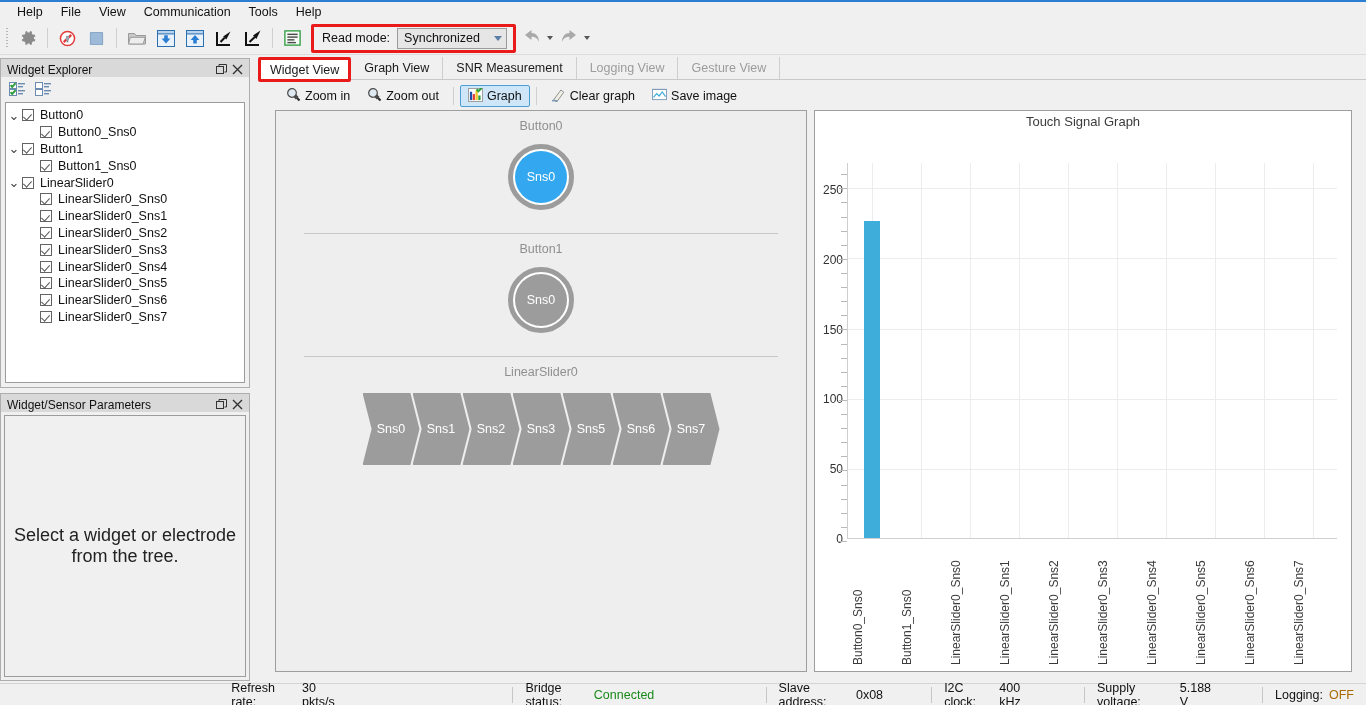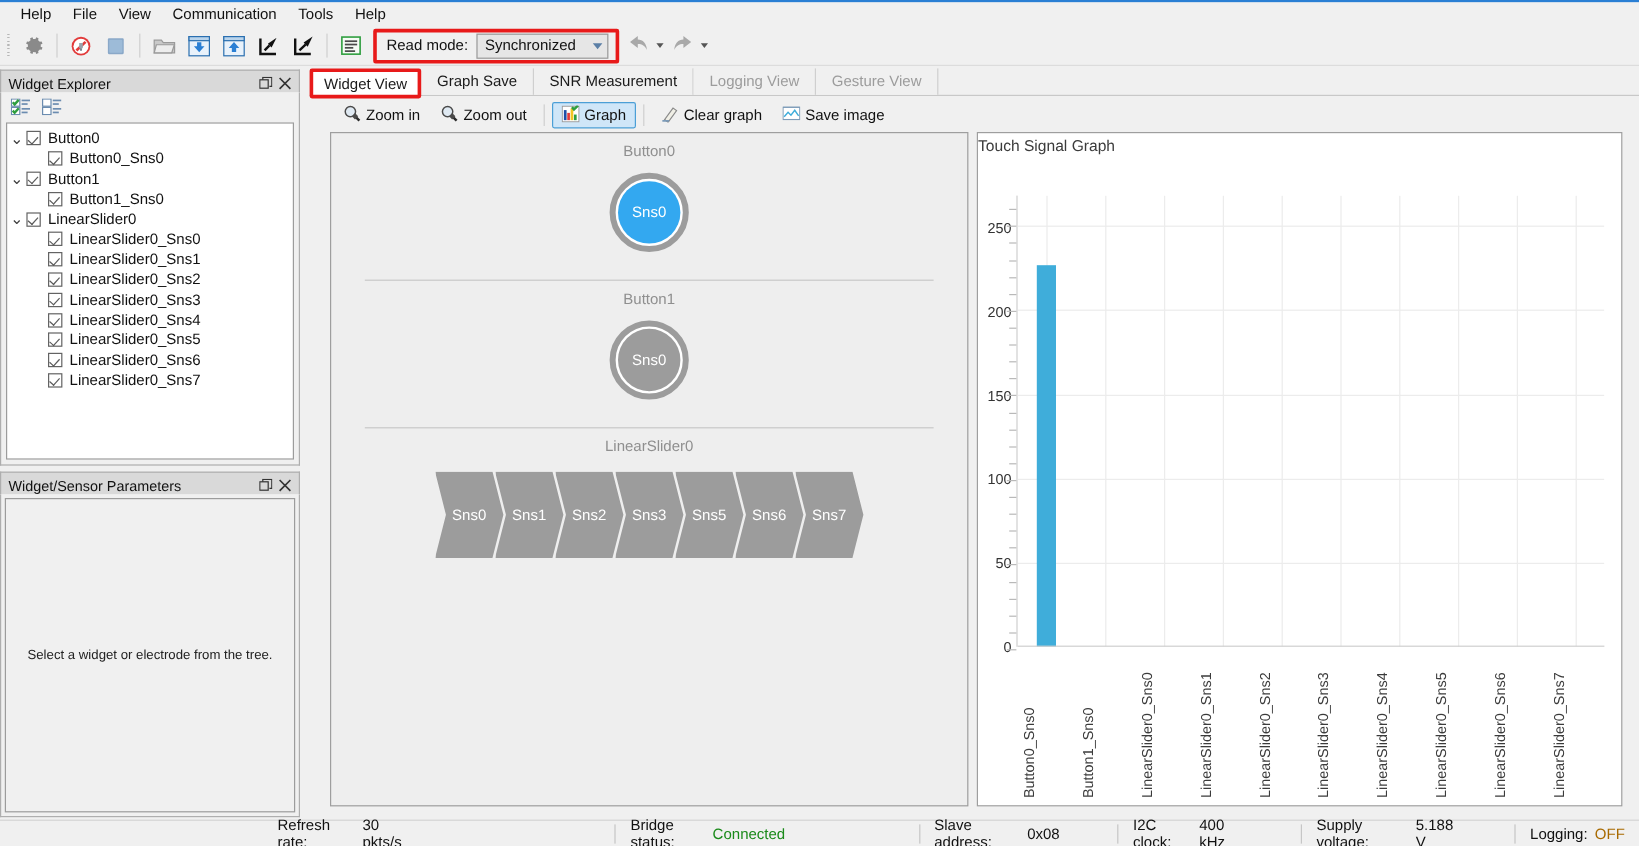--- a/index.html
+++ b/index.html
@@ -80,21 +80,21 @@
   .tlabel{ white-space:nowrap; }
   .ind1{ padding-left:18px; }
 
   #params { position:absolute; left:0; top:393px; width:250px; height:288px; }
   #params .body {
     height:269px; background:#f0f0f0; border:1px solid #aeaeae; border-top:none; padding:3px;
   }
   #params .inner {
     width:100%; height:100%; background:#f0f0f0; border:1px solid #9c9c9c;
     display:flex; align-items:center; justify-content:center; text-align:center;
-    font-size:11px; color:#222;
+    font-size:18px; color:#222;
   }
 
   
   .tabstrip {
     position:absolute; left:258px; top:57px; width:1108px; height:23px;
     display:flex; align-items:flex-start; border-bottom:1px solid #c8c8c8;
   }
   .tab {
     height:22px; padding:0 13px; display:flex; align-items:center; font-size:12.5px;
     color:#1a1a1a; background:#f0f0f0; border-right:1px solid #cfcfcf; cursor:default;
@@ -139,21 +139,21 @@
     color:#fff; font-size:12.5px; margin-left:-7px;
     clip-path: polygon(0 0, 84% 0, 100% 50%, 84% 100%, 0 100%, 16% 50%);
   }
   .chev-seg:first-child{ margin-left:0; }
 
   
   #chartpane {
     position:absolute; left:814px; top:110px; width:538px; height:562px;
     background:#fff; border:1px solid #9e9e9e;
   }
-  .chart-title { font-size:13px; color:#3b3b3b; padding-top:3px; }
+  .chart-title { text-align:center; font-size:13px; color:#3b3b3b; padding-top:3px; }
   .plotwrap { position:absolute; left:0; top:24px; right:6px; bottom:0; }
   .yaxis { position:absolute; left:0; top:30px; width:32px; bottom:132px; }
   .ytick { position:absolute; right:4px; transform:translateY(-50%); font-size:12px; color:#333; }
   .axisline { position:absolute; left:32px; top:28px; bottom:132px; width:1px; background:#cfcfcf; }
   .tickmark { position:absolute; left:26px; width:6px; height:1px; background:#b9b9b9; }
   .tickmark.major { left:24px; width:8px; }
   .plotarea {
     position:absolute; left:33px; top:28px; right:8px; bottom:132px; overflow:hidden;
   }
   .hgrid { position:absolute; left:0; right:0; height:1px; background:#ececec; }
@@ -420,21 +420,21 @@
           </svg>
       </span>
     </div>
     <div class="body">
       <div class="inner">Select a widget or electrode from the tree.</div>
     </div>
   </div>
 
   <div class="tabstrip" id="tabstrip">
       <div class="tab sel redbox">Widget View</div>
-      <div class="tab">Graph Save</div>
+      <div class="tab">Graph View</div>
       <div class="tab">SNR Measurement</div>
       <div class="tab disabled">Logging View</div>
       <div class="tab disabled">Gesture View</div>
     </div>
 
   <div class="subtb" id="subtb">
       <div class="sbtn">
         <span><svg width="15" height="15" viewBox="0 0 16 16">
             <circle cx="6.4" cy="6.4" r="4.6" fill="#dfe9f2" stroke="#4a4a4a" stroke-width="1.3"></circle>
             <path d="M9.9 9.9 14.4 14.4" stroke="#2b2b2b" stroke-width="2.2"></path>

